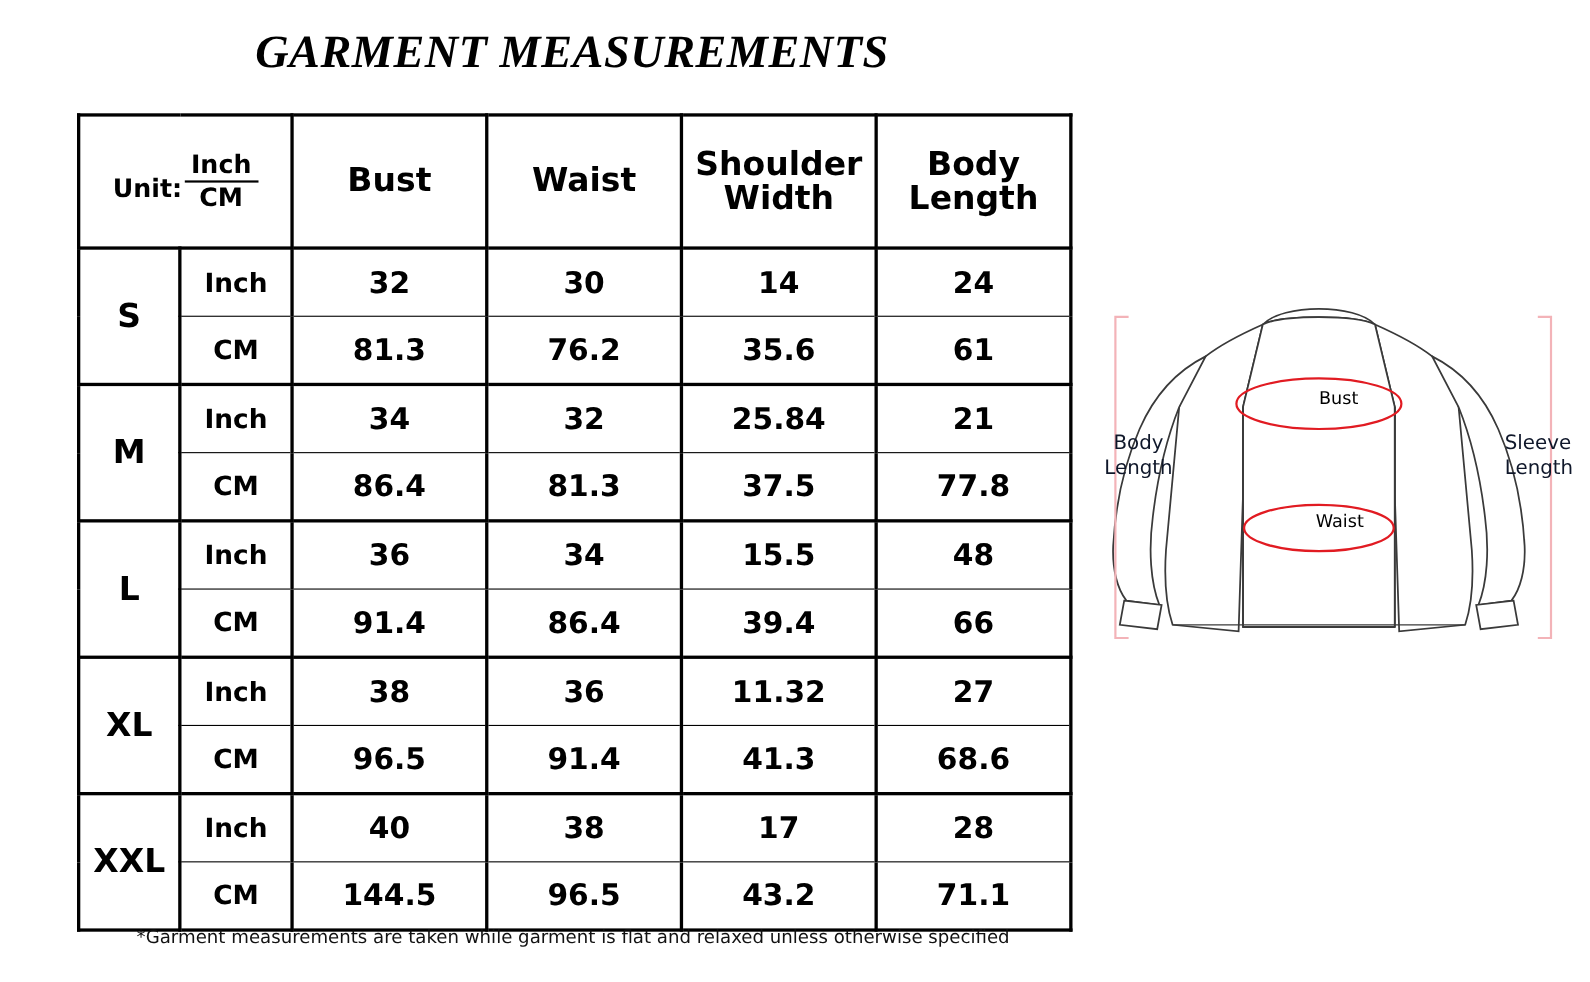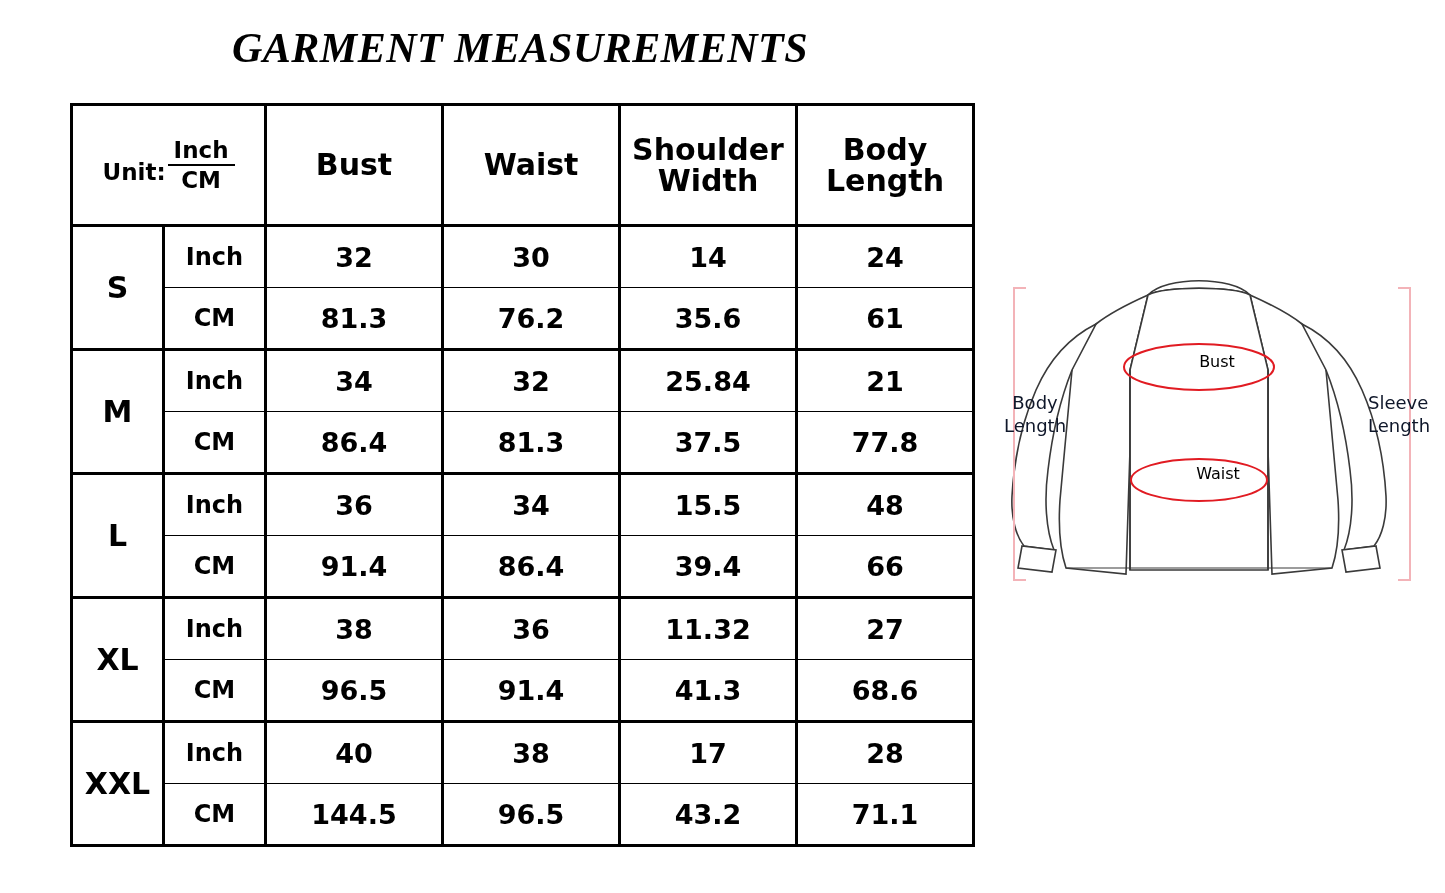--- a/index.html
+++ b/index.html
@@ -291,20 +291,21 @@
           <td class="unit-row">CM</td>
           <td class="value">144.5</td>
           <td class="value">96.5</td>
           <td class="value">43.2</td>
           <td class="value">71.1</td>
         </tr>
       </tbody>
     </table>
   </div>
 
+  <div class="footnote">*Garment measurements are taken while garment is flat and relaxed unless otherwise specified</div>
 
   <div class="illus">
     <svg width="465" height="360" viewBox="0 0 465 360" xmlns="http://www.w3.org/2000/svg">
       <g fill="#ffffff" stroke="#3a3a3a" stroke-width="1.6">
 
         <path d="M168 45 C186 26 252 26 270 45 C252 36 186 36 168 45 Z" fill="#ffffff"></path>
 
         <path d="M168 45 C150 53 130 63 116 74 C104 84 96 100 92 120 L80 250 C78 280 80 300 86 318 L146 324 L150 200 L150 120 Z" fill="#ffffff"></path>
         <path d="M270 45 C288 53 308 63 322 74 C334 84 342 100 346 120 L358 250 C360 280 358 300 352 318 L292 324 L288 200 L288 120 Z" fill="#ffffff"></path>
 

